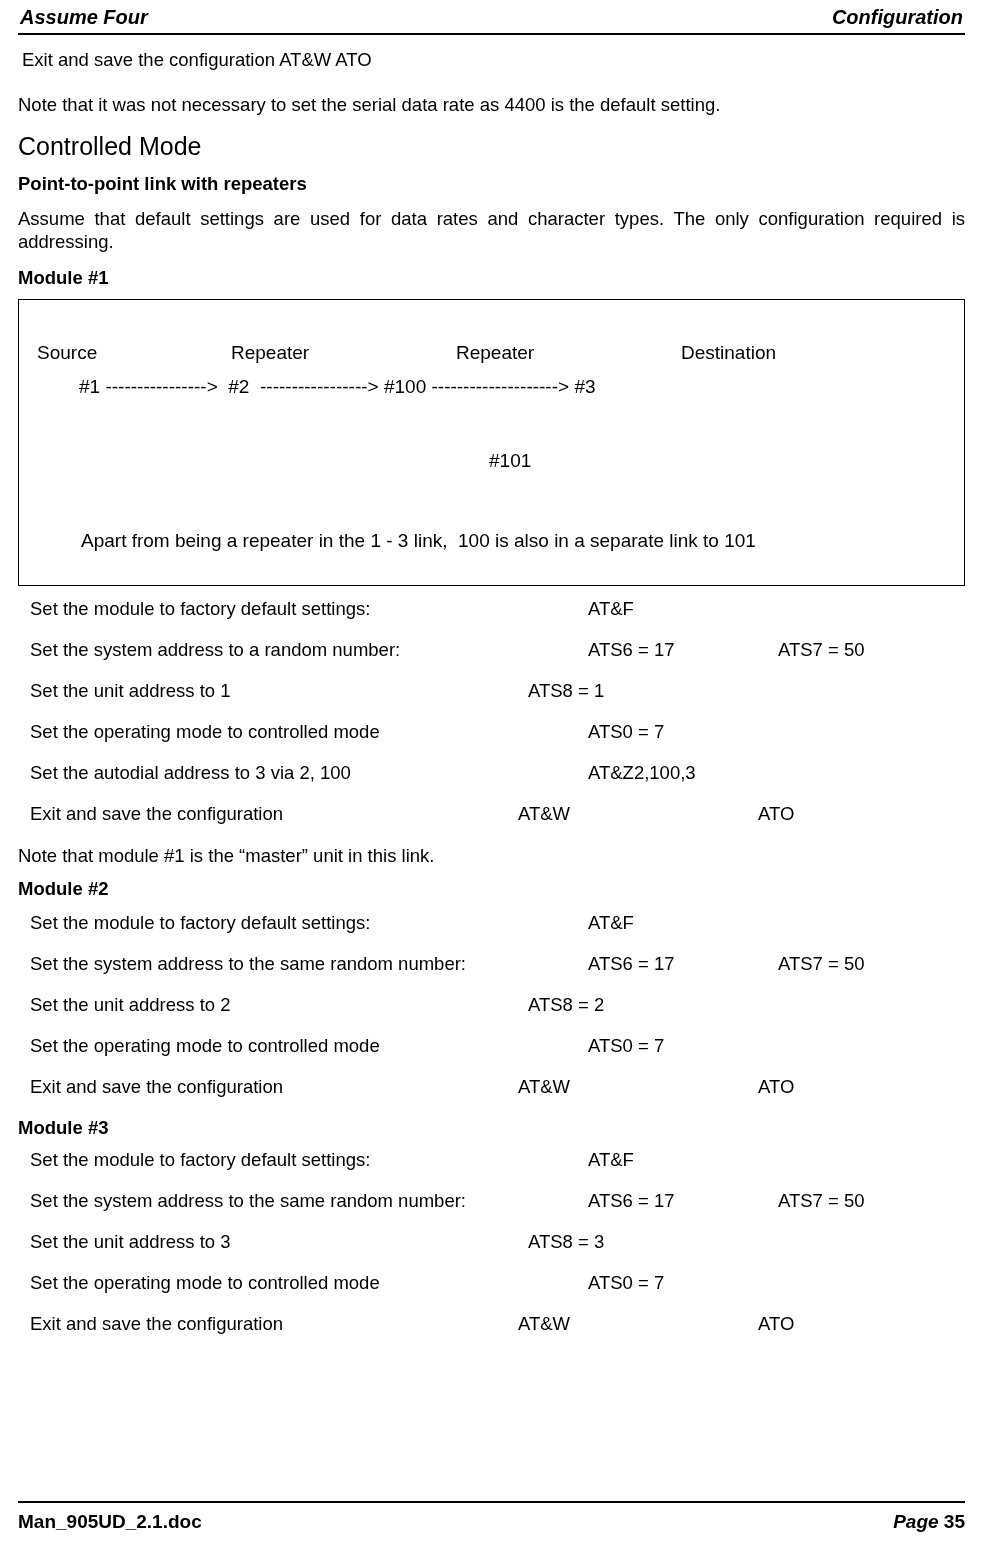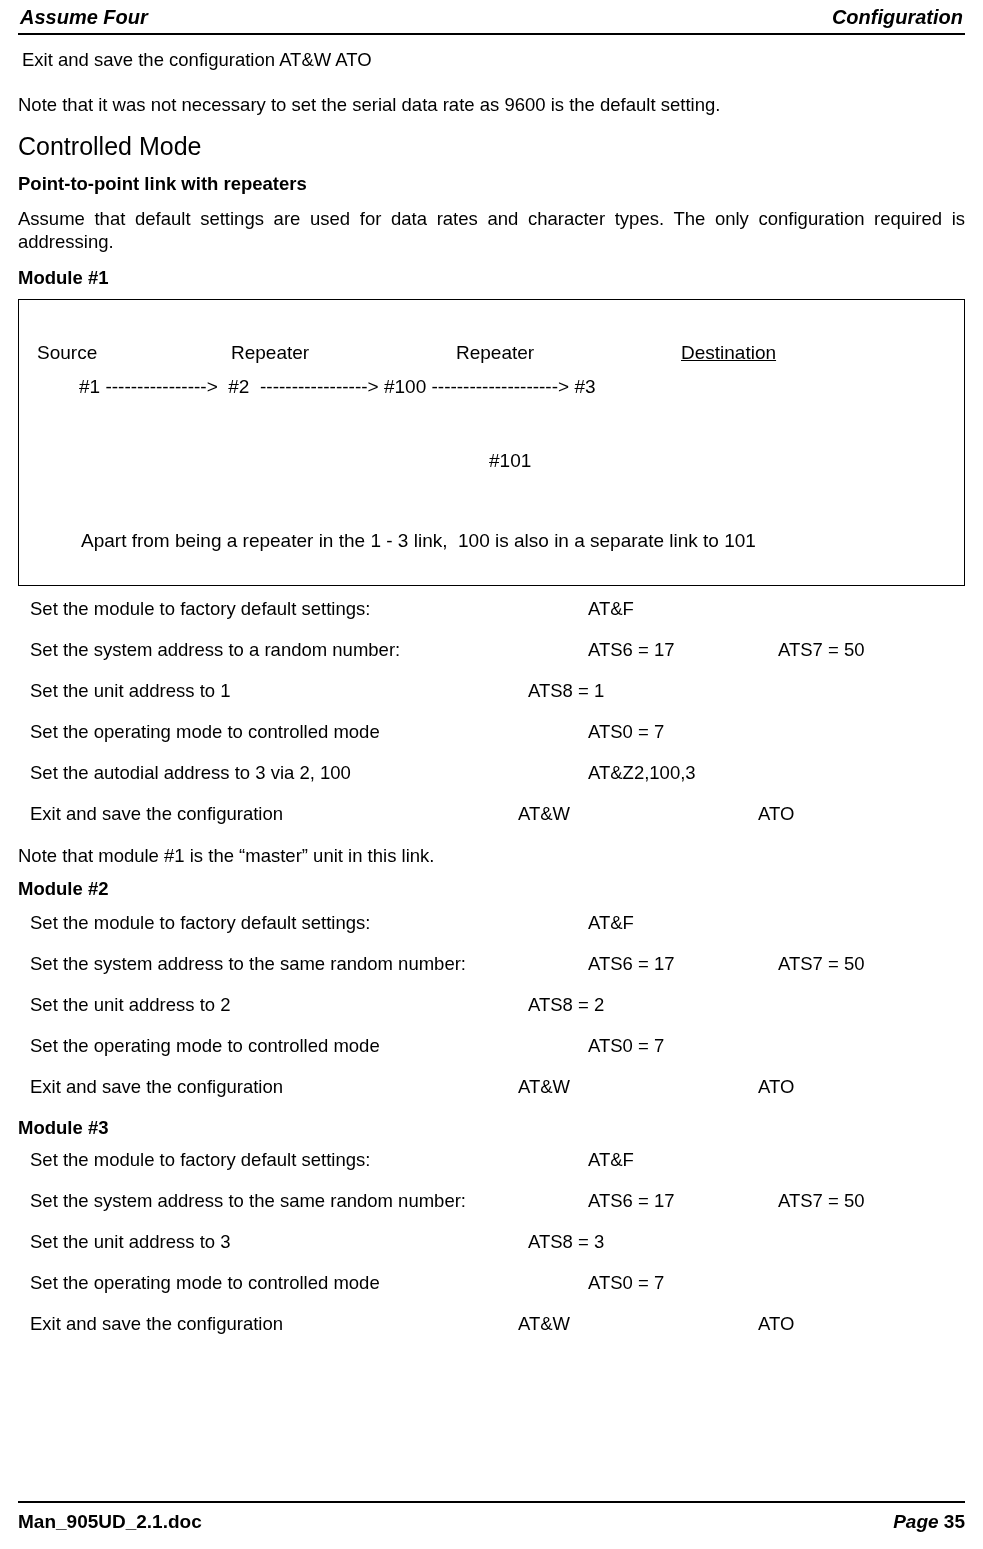--- a/index.html
+++ b/index.html
@@ -105,21 +105,21 @@
     position: relative;
     font-size: 19px;
   }
   .diagram .d-line {
     position: absolute;
     white-space: pre;
   }
   .lbl-source { left: 18px; top: 42px; }
   .lbl-rep1 { left: 212px; top: 42px; }
   .lbl-rep2 { left: 437px; top: 42px; }
-  .lbl-dest { left: 662px; top: 42px; text-decoration: underline; }
+  .lbl-dest { left: 662px; top: 42px; }
   .chain { left: 60px; top: 76px; }
   .node101 { left: 470px; top: 150px; }
   .dnote { left: 62px; top: 230px; }
   
   .footer {
     position: absolute;
     left: 18px;
     right: 18px;
     bottom: 16px;
   }
@@ -151,21 +151,21 @@
     <span>Configuration</span>
   </div>
   <div class="header-rule"></div>
 
   <div class="first-line">
     <span class="c-label" style="left:4px;">Exit and save the configuration</span>
     <span class="c-a pos-510">AT&amp;W</span>
     <span class="c-b pos-700">ATO</span>
   </div>
 
-  <p class="para">Note that it was not necessary to set the serial data rate as 9600 is the default setting.</p>
+  <p class="para">Note that it was not necessary to set the serial data rate as 4400 is the default setting.</p>
 
   <div class="h1">Controlled Mode</div>
 
   <div class="h2">Point-to-point link with repeaters</div>
 
   <p class="para justify">Assume that default settings are used for data rates and character types.  The only configuration required is addressing.</p>
 
   <div class="h3" style="margin-top:0;">Module #1</div>
 
   <div class="diagram">

